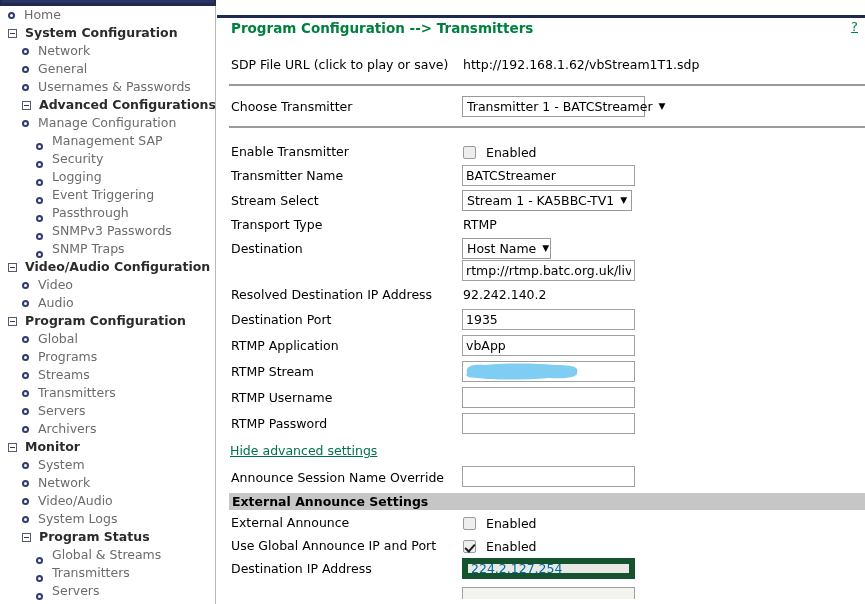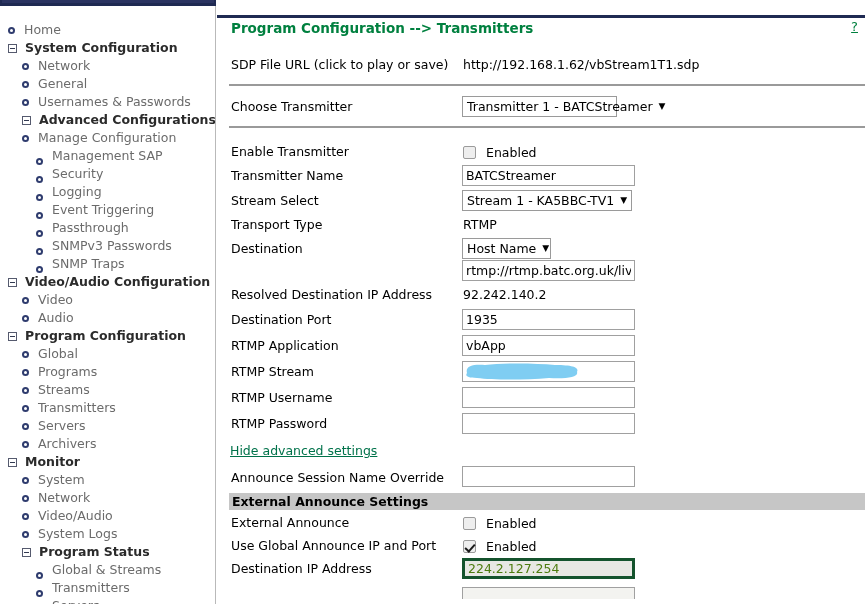--- a/index.html
+++ b/index.html
@@ -31,21 +31,21 @@
   }
 
   
   #sidebar {
     position: absolute;
     left: 0; top: 6px;
     width: 216px; height: 598px;
     background: #ffffff;
     border-right: 1px solid #b9b9b9;
     overflow: hidden;
-    padding-top: 15px;
+    padding-top: 0;
   }
   .nav-item {
     display: flex;
     align-items: center;
     height: 18px;
     line-height: 18px;
     white-space: nowrap;
     cursor: pointer;
   }
   .nav-label {
@@ -156,22 +156,22 @@
     border: 1px solid #a0a0a0;
     background: #ffffff;
     font-family: "DejaVu Sans", sans-serif;
     font-size: 12.5px;
     color: #000000;
     padding: 0 3px;
     outline: none;
   }
   .tbox.readonly {
     background: #e8e8e4;
-    color: #4d7c0f;
-    border: 3px solid #14532d;
+    color: #0369a1;
+    border: 6px solid #14532d;
   }
   .tbox.cut {
     height: 12px;
     border-bottom: none;
     background: #f3f3f0;
   }
 
   
   .sel {
     position: absolute;
@@ -401,21 +401,21 @@
 
     <div id="page-title" style="color: rgb(0, 128, 63);">Program Configuration --&gt; Transmitters</div>
     <div id="help-link" style="color: rgb(0, 128, 63);">?</div>
 
     <div class="lbl" style="left:14px; top:42px;">SDP File URL (click to play or save)</div>
     <div class="val-static" style="left:246px; top:42px;">http://192.168.1.62/vbStream1T1.sdp</div>
 
     <div class="hr" style="top:69px;"></div>
 
     <div class="lbl" style="left:14px; top:84px;">Choose Transmitter</div>
-    <div class="sel" style="left:245px; top:81px; width:155px;">
+    <div class="sel" style="left:245px; top:81px; width:183px;">
       <span>Transmitter 1 - BATCStreamer</span>
       <span class="caret">▼</span>
     </div>
 
     <div class="hr" style="top:111px;"></div>
 
     <div class="lbl" style="left:14px; top:129px;">Enable Transmitter</div>
     <div class="cbrow" style="left:246px; top:130px;">
       <span class="cb" id="cb-enable-transmitter"></span>
       <span class="cb-label">Enabled</span>

